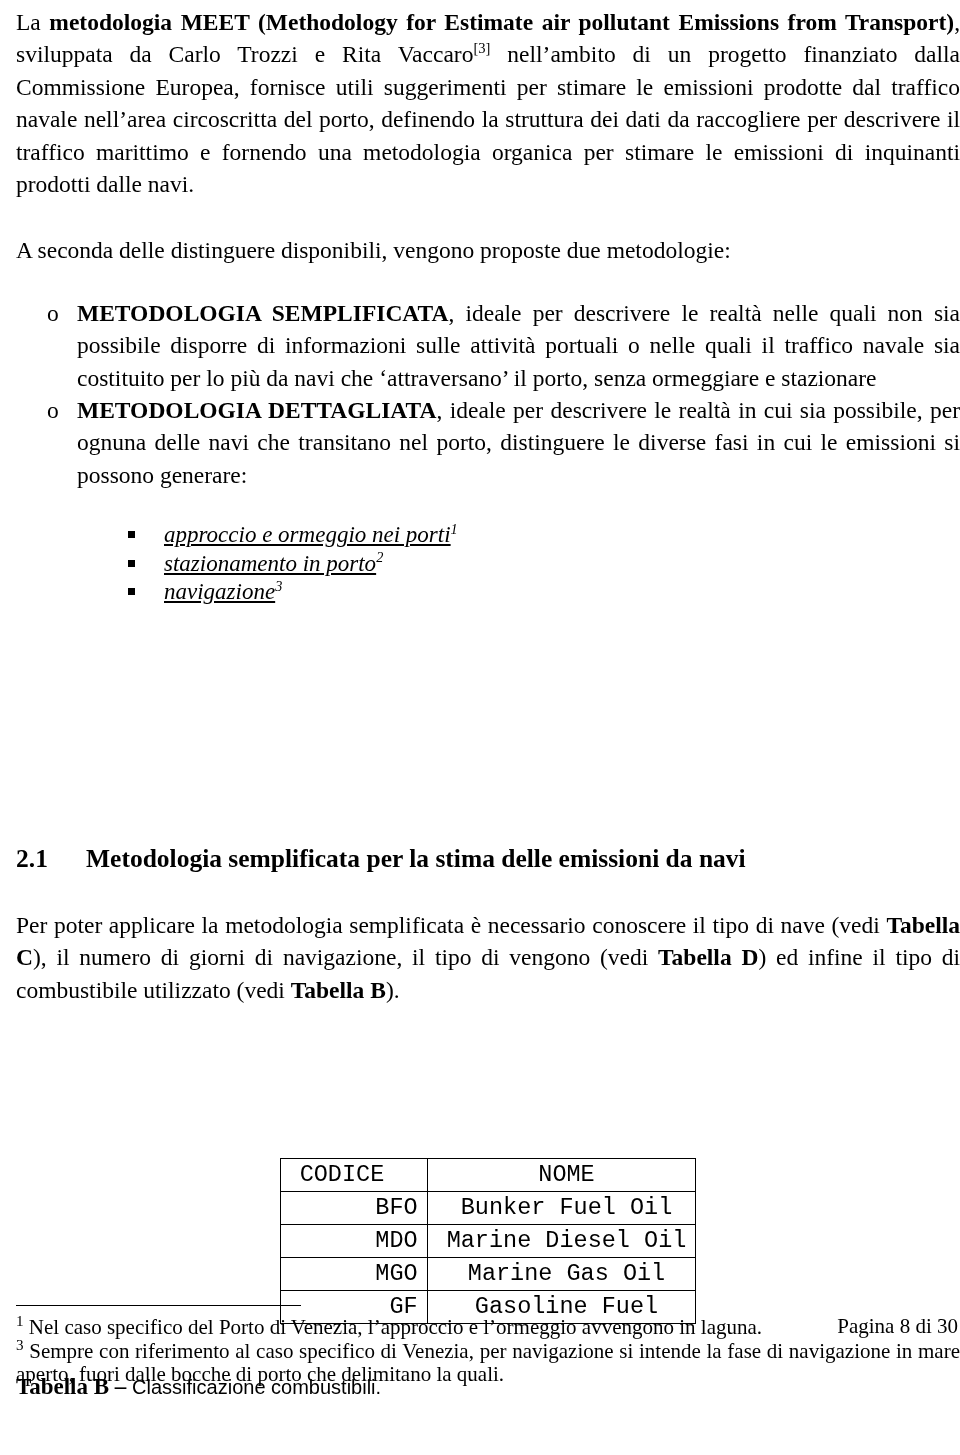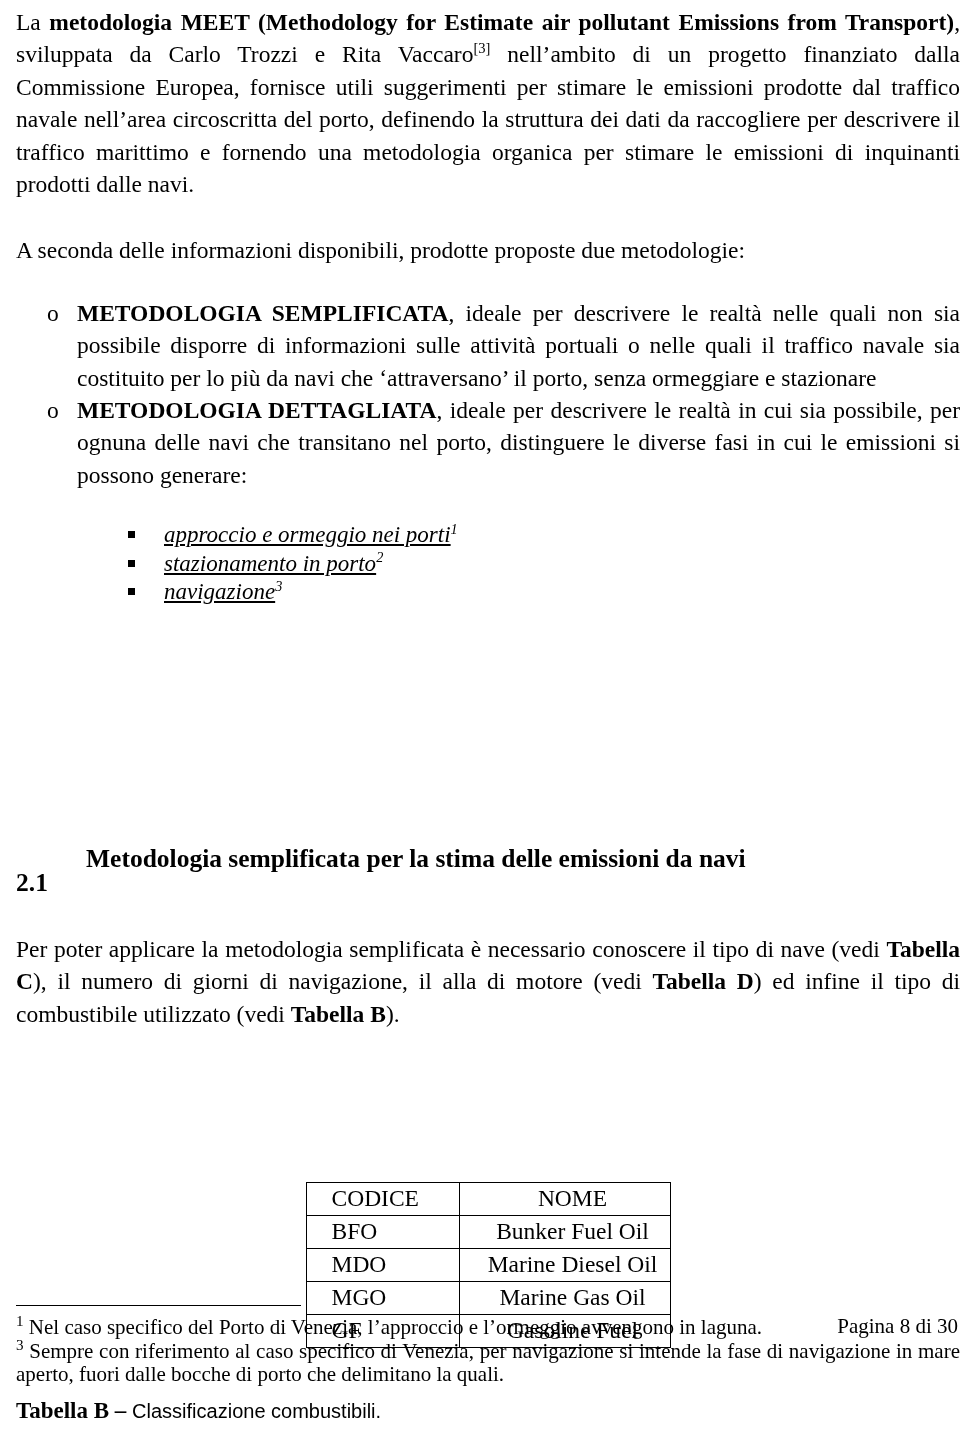--- a/index.html
+++ b/index.html
@@ -106,42 +106,42 @@
   
   .heading2 {
     font-size: 25.5px;
     font-weight: bold;
     line-height: 32px;
     display: flex;
   }
   .heading2 .num {
     width: 70px;
     flex: 0 0 70px;
-    margin-top: 24px;
   }
   .heading2 .ttl { flex: 1; }
 
   
   .tbl-wrap {
     display: flex;
     justify-content: center;
   }
   table.fuel {
     border-collapse: collapse;
     font-size: 23.5px;
     margin: 0;
   }
   table.fuel td {
     border: 1px solid #000;
-    padding: 2px 9px 3px 25px;
+    padding: 2px 9px 3px 19px;
     line-height: 27px;
     white-space: nowrap;
+    font-family: Liberation Mono, monospace;
   }
   table.fuel td.code {
-    text-align: left;
+    text-align: right;
     width: 118px;
   }
   table.fuel td.name {
     text-align: center;
     width: 176px;
   }
   table.fuel tr.hdr td.code { text-align: left; }
   table.fuel tr.hdr td.name { text-align: center; }
 
   .tbl-caption {
@@ -191,21 +191,21 @@
 </head>
 <body>
 
 <div class="page">
   <div class="content">
 
     <p class="body-par intro-par"><span>La </span><b>metodologia MEET (Methodology for Estimate air pollutant Emissions from Transport)</b><span>, sviluppata da Carlo Trozzi e Rita Vaccaro</span><sup>[3]</sup><span> nell’ambito di un progetto finanziato dalla Commissione Europea, fornisce utili suggerimenti per stimare le emissioni prodotte dal traffico navale nell’area circoscritta del porto, definendo la struttura dei dati da raccogliere per descrivere il traffico marittimo e fornendo una metodologia organica per stimare le emissioni di inquinanti prodotti dalle navi.</span></p>
 
     <div class="spacer-md"></div>
 
-    <p class="body-par">A seconda delle informazioni disponibili, prodotte proposte due metodologie:</p>
+    <p class="body-par">A seconda delle distinguere disponibili, vengono proposte due metodologie:</p>
 
     <div class="spacer-sm"></div>
 
     <ul class="o-list">
       <li>
         <span class="omark">o</span><b>METODOLOGIA SEMPLIFICATA</b><span>, ideale per descrivere le realtà nelle quali non sia possibile disporre di informazioni sulle attività portuali o nelle quali il traffico navale sia costituito per lo più da navi che ‘attraversano’ il porto, senza ormeggiare e stazionare</span>
       </li>
       <li>
         <span class="omark">o</span><b>METODOLOGIA DETTAGLIATA</b><span>, ideale per descrivere le realtà in cui sia possibile, per ognuna delle navi che transitano nel porto, distinguere le diverse fasi in cui le emissioni si possono generare:</span>
       </li>
@@ -227,21 +227,21 @@
 
     <div style="height:236px"></div>
 
     <div class="heading2">
       <span class="num">2.1</span>
       <span class="ttl">Metodologia semplificata per la stima delle emissioni da navi</span>
     </div>
 
     <div class="spacer-md"></div>
 
-    <p class="body-par"><span>Per poter applicare la metodologia semplificata è necessario conoscere il tipo di nave (vedi </span><b>Tabella C</b><span>), il numero di giorni di navigazione, il alla di motore (vedi </span><b>Tabella D</b><span>) ed infine il tipo di combustibile utilizzato (vedi </span><b>Tabella B</b><span>).</span></p>
+    <p class="body-par"><span>Per poter applicare la metodologia semplificata è necessario conoscere il tipo di nave (vedi </span><b>Tabella C</b><span>), il numero di giorni di navigazione, il tipo di vengono (vedi </span><b>Tabella D</b><span>) ed infine il tipo di combustibile utilizzato (vedi </span><b>Tabella B</b><span>).</span></p>
 
     <div style="height:152px"></div>
 
     <div class="tbl-wrap">
       <table class="fuel">
         <tbody>
           <tr class="hdr">
             <td class="code">CODICE</td>
             <td class="name">NOME</td>
           </tr>

